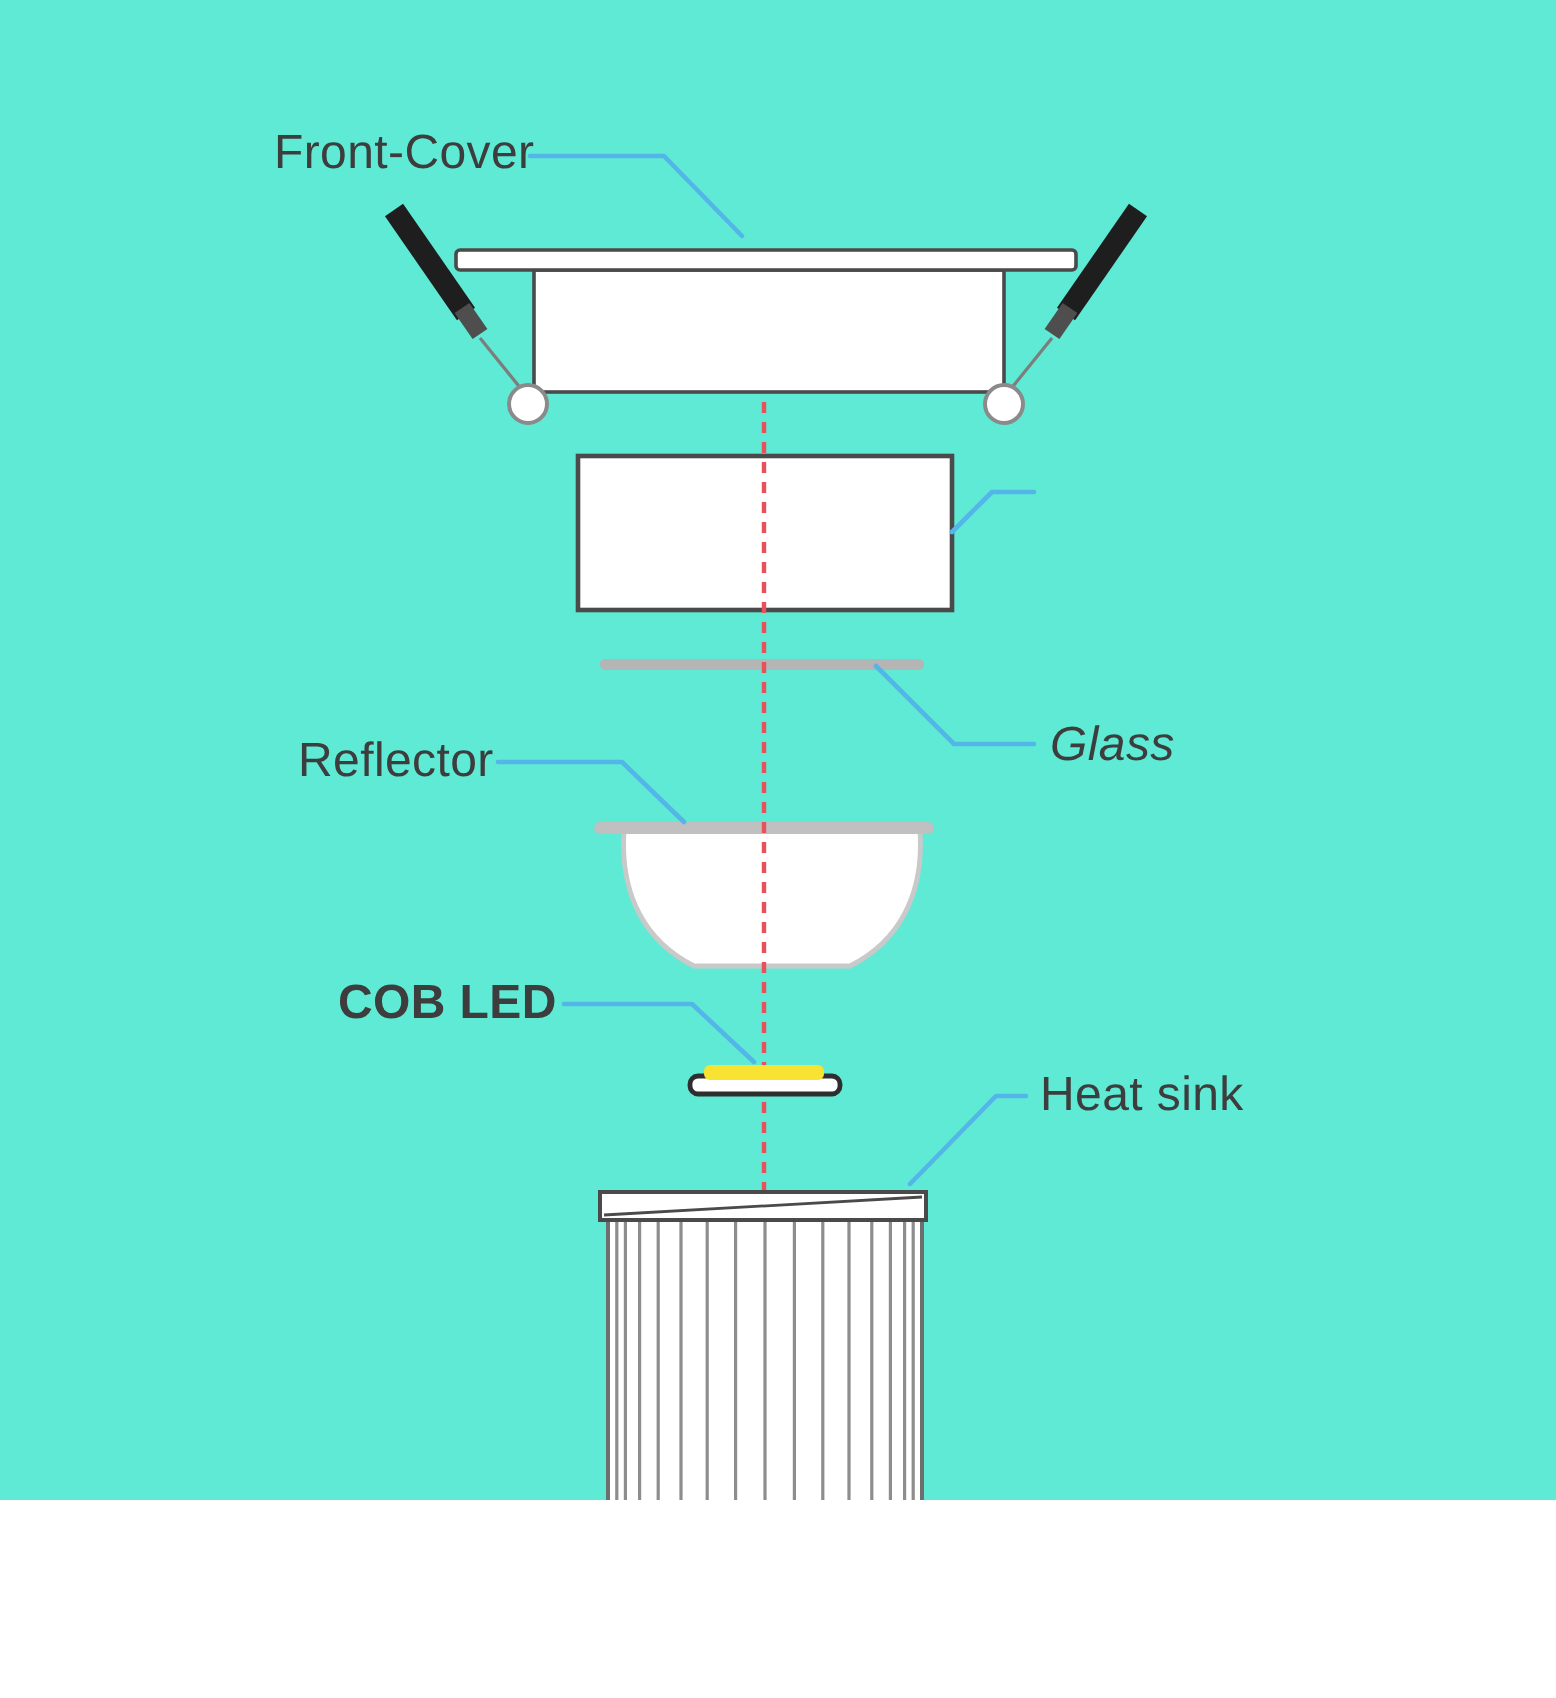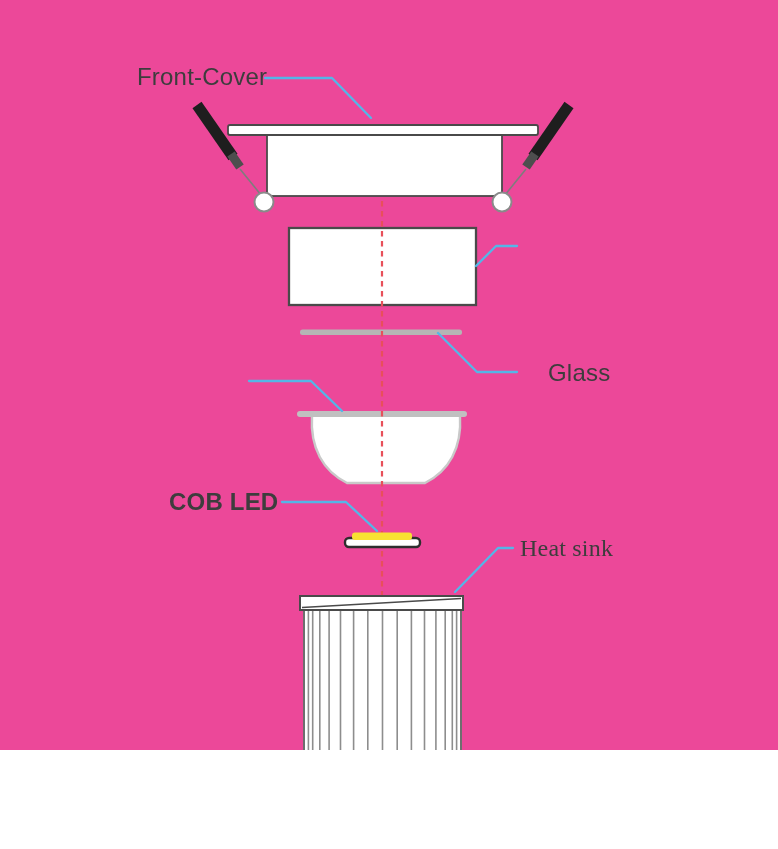--- a/index.html
+++ b/index.html
@@ -1,19 +1,19 @@
 <!DOCTYPE html>
 <html style="--leader-line: #54b6e8; --center-line: #e8505a; --led-yellow: #f8e232; --metal-gray: #c0c0c0; --bowl-gray: #c9c9c9; --fin-gray: #8d8d8d; --outline-dark: #4a4a4a; --clip-black: #1e1e1e; --label-text: #3d3d3d;"><head>
 <meta charset="utf-8">
 <style>
   html,body{margin:0;padding:0;background:#ffffff;}
   #stage{
     position:relative;
     width:778px;height:750px;
-    background:#ec4899;
+    background:#5eead4;
     font-family:"Liberation Sans", sans-serif;
     overflow:hidden;
   }
   #drawing{position:absolute;left:0;top:0;}
   .label{
     position:absolute;
     font-size:24px;
     line-height:28px;
     color:var(--label-text,#3d3d3d);
     letter-spacing:0.2px;
@@ -109,19 +109,20 @@
     <path d="M476,266 L496,246 L517,246" class="leader"></path>
     <path d="M438,333 L477,372 L517,372" class="leader"></path>
     <path d="M249,381 L311,381 L342,411" class="leader"></path>
     <path d="M282,502 L346,502 L377,531" class="leader"></path>
     <path d="M513,548 L498,548 L455,592" class="leader"></path>
   </svg>
 
   <div class="label" style="left:137px;top:63px;">Front-Cover</div>
 
 
-  <div class="label" style="left:548px;top:359px;">Glass</div>
+  <div class="label" style="left:525px;top:359px;font-style:italic;">Glass</div>
 
+  <div class="label" style="left:149px;top:367px;">Reflector</div>
 
   <div class="label" style="left:169px;top:488px;font-weight:bold;">COB LED</div>
 
-  <div class="label" style="left:520px;top:534px;font-family:Liberation Serif, serif;">Heat sink</div>
+  <div class="label" style="left:520px;top:534px;">Heat sink</div>
 </div>
 
 </body></html>

